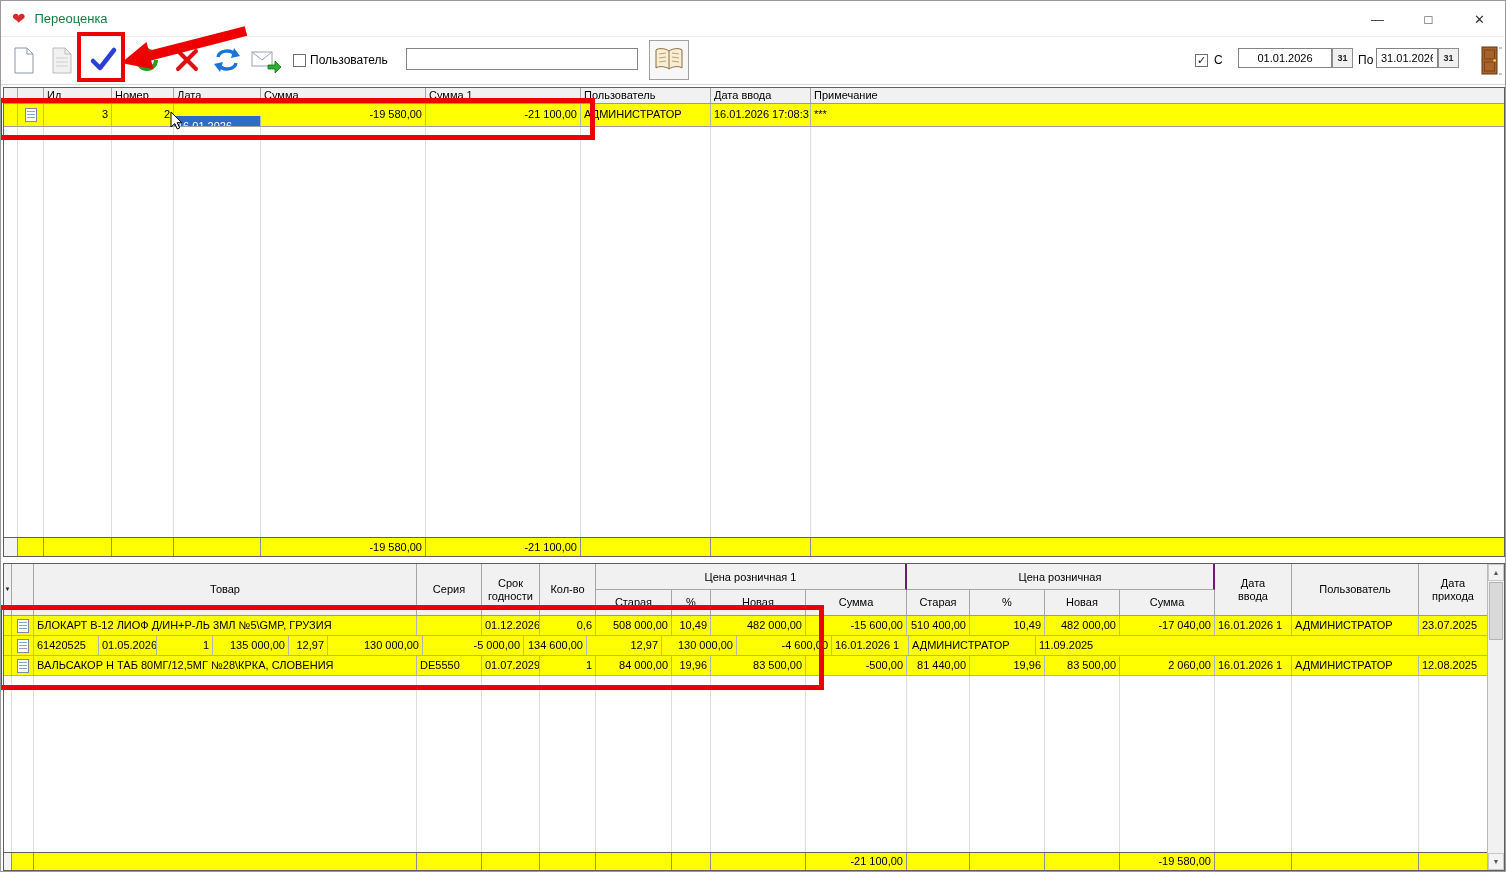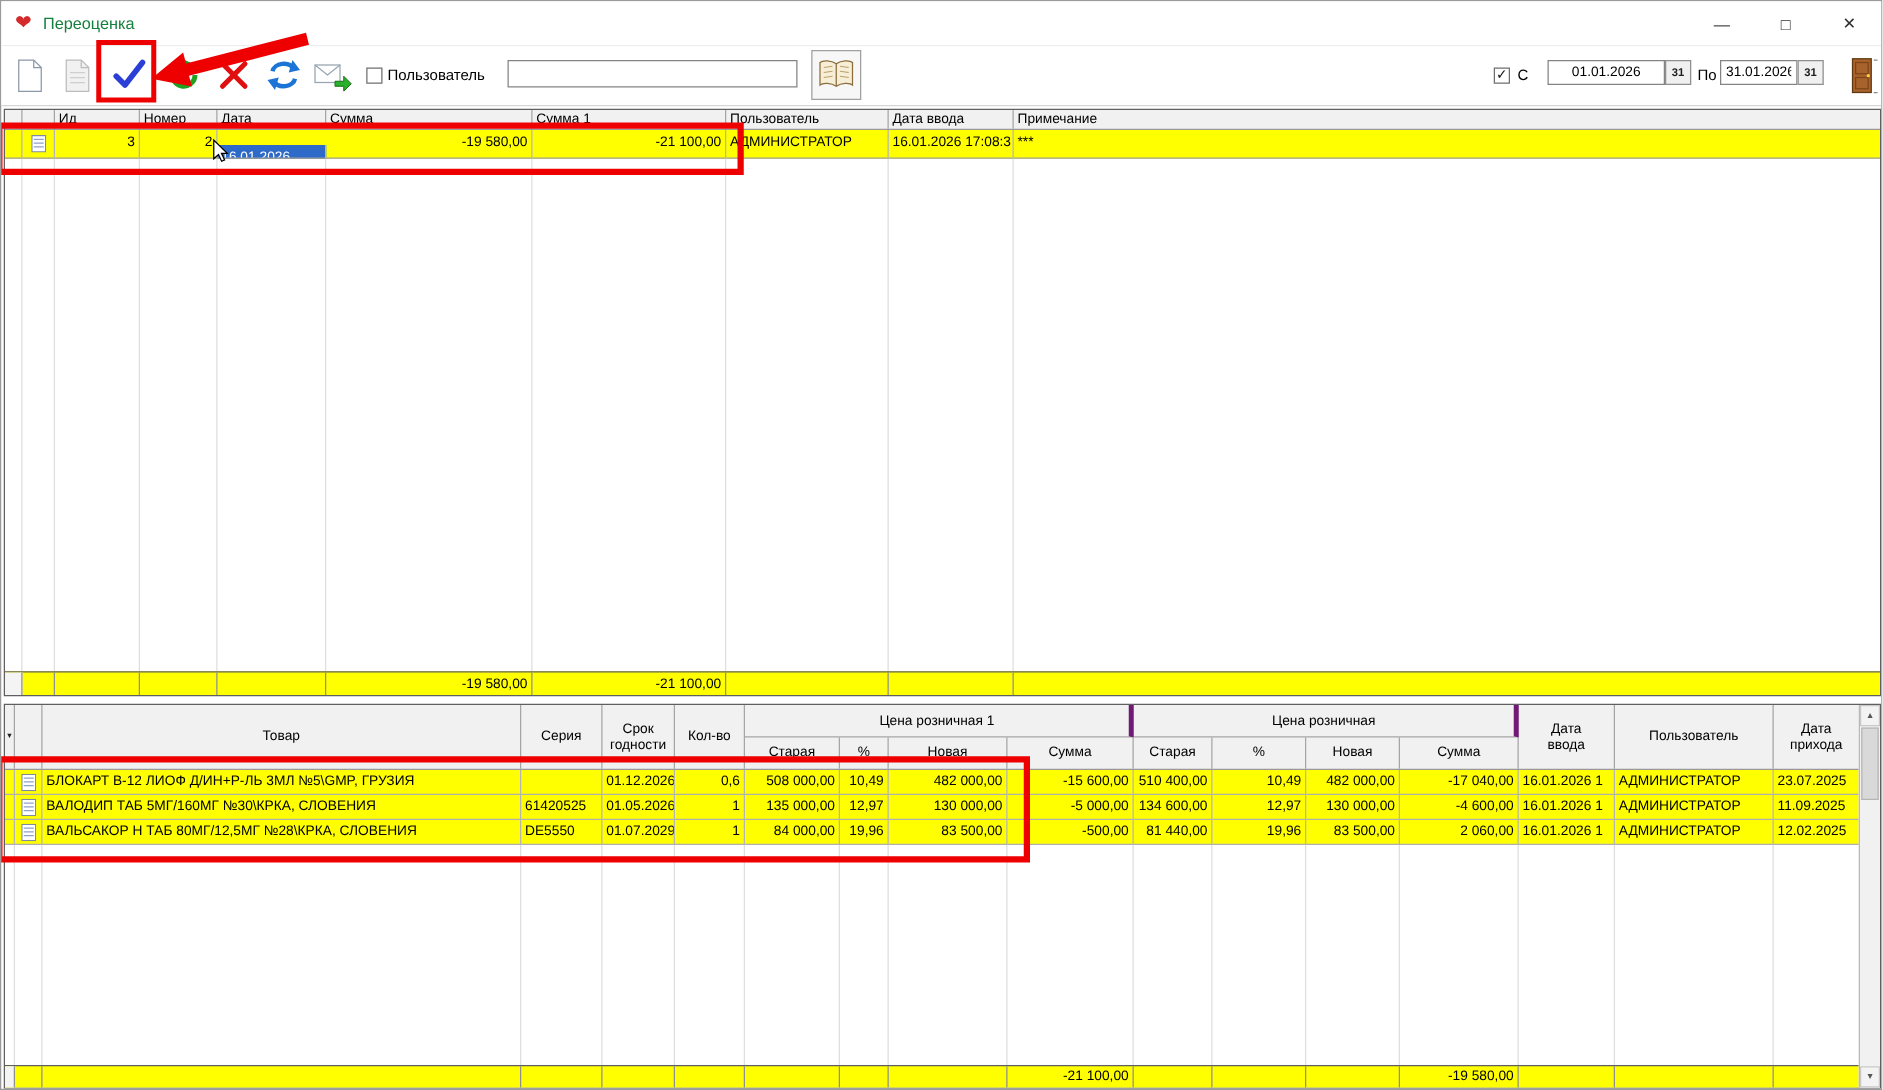--- a/index.html
+++ b/index.html
@@ -45,21 +45,21 @@
   .uc0{width:14px; padding:0;} .uc1{width:26px} .uc2{width:68px} .uc3{width:62px} .uc4{width:87px}
   .uc5{width:165px} .uc6{width:155px} .uc7{width:130px} .uc8{width:100px}
   .uc9{flex:1 1 auto; border-right:none !important;}
 
   
   .lower-grid { position:absolute; left:2px; top:562px; width:1502px; height:308px; border:1px solid #606060; background:#fff; display:flex; font-size:11px; }
   .lg-main { flex:1 1 auto; display:flex; flex-direction:column; min-width:0; }
   .lg-h { display:flex; height:52px; background:#f1f1f1; border-bottom:1px solid #999; flex-shrink:0; }
   .lh { flex-shrink:0; border-right:1px solid #a6a6a6; display:flex; align-items:center; justify-content:center; text-align:center; overflow:hidden; line-height:1.15; }
   .lgroup { flex-shrink:0; display:flex; flex-direction:column; }
-  .lg-top { height:26px; border-right:4px solid #701a75; border-bottom:1px solid #a6a6a6; display:flex; align-items:center; justify-content:center; }
+  .lg-top { height:26px; border-right:2px solid #701a75; border-bottom:1px solid #a6a6a6; display:flex; align-items:center; justify-content:center; }
   .lg-sub { flex:1; display:flex; }
   .lg-r { display:flex; height:20px; background:#ffff00; flex-shrink:0; }
   .lg-r .c { border-right:1px solid #b5b5b5; border-bottom:1px solid #b0b0b0; line-height:16px; }
   .lg-fill { flex:1; display:flex; }
   .lg-fill .c { border-right:1px solid #dedede; height:100%; }
   .lg-t { display:flex; height:18px; background:#ffff00; border-top:1px solid #606060; flex-shrink:0; }
   .lg-t .c { border-right:1px solid #8f8f8f; line-height:15px; }
   .lc0{width:8px; padding:0;} .lc1{width:22px} .lc2{width:383px} .lc3{width:65px} .lc4{width:58px} .lc5{width:56px}
   .lc6{width:76px} .lc7{width:39px} .lc8{width:95px} .lc9{width:101px}
   .lc10{width:63px} .lc11{width:75px} .lc12{width:75px} .lc13{width:95px}
@@ -328,21 +328,20 @@
       <div class="lg-r">
         <div class="c lc0"></div>
         <div class="c lc1 icon-c">
             <svg width="12" height="14" viewBox="0 0 12 14">
               <rect x="0.5" y="0.5" width="11" height="13" fill="#fff" stroke="#7d8aa0"></rect>
               <line x1="2" y1="3.5" x2="10" y2="3.5" stroke="#8fa3c8"></line>
               <line x1="2" y1="6.5" x2="10" y2="6.5" stroke="#8fa3c8"></line>
               <line x1="2" y1="9.5" x2="10" y2="9.5" stroke="#8fa3c8"></line>
             </svg>
           </div>
-        <div class="c lc2">ВАЛОДИП ТАБ 5МГ/160МГ №30\КРКА, СЛОВЕНИЯ</div>
         <div class="c lc3">61420525</div>
         <div class="c lc4">01.05.2026</div>
         <div class="c lc5 num">1</div>
         <div class="c lc6 num">135 000,00</div>
         <div class="c lc7 num">12,97</div>
         <div class="c lc8 num">130 000,00</div>
         <div class="c lc9 num">-5 000,00</div>
         <div class="c lc10 num">134 600,00</div>
         <div class="c lc11 num">12,97</div>
         <div class="c lc12 num">130 000,00</div>
@@ -369,21 +368,21 @@
         <div class="c lc6 num">84 000,00</div>
         <div class="c lc7 num">19,96</div>
         <div class="c lc8 num">83 500,00</div>
         <div class="c lc9 num">-500,00</div>
         <div class="c lc10 num">81 440,00</div>
         <div class="c lc11 num">19,96</div>
         <div class="c lc12 num">83 500,00</div>
         <div class="c lc13 num">2 060,00</div>
         <div class="c lc14">16.01.2026 1</div>
         <div class="c lc15">АДМИНИСТРАТОР</div>
-        <div class="c lc16">12.02.2025</div>
+        <div class="c lc16">12.08.2025</div>
       </div>
 
       <div class="lg-fill">
         <div class="c lc0"></div>
           <div class="c lc1"></div>
           <div class="c lc2"></div>
           <div class="c lc3"></div>
           <div class="c lc4"></div>
         <div class="c lc5"></div>
           <div class="c lc6"></div>

